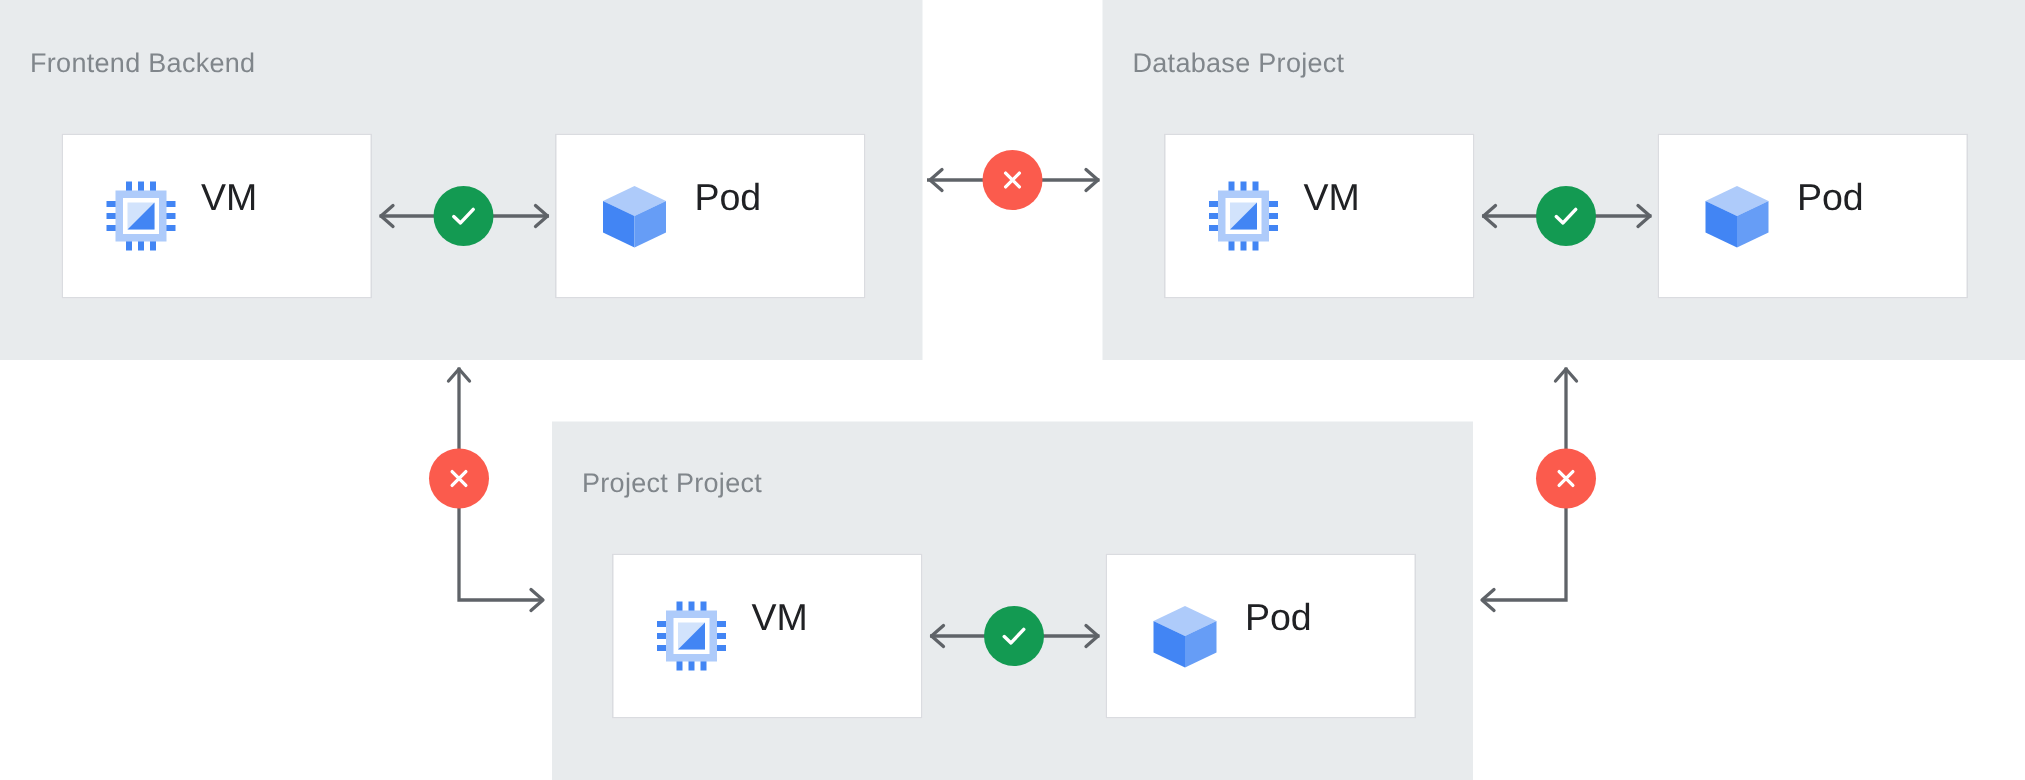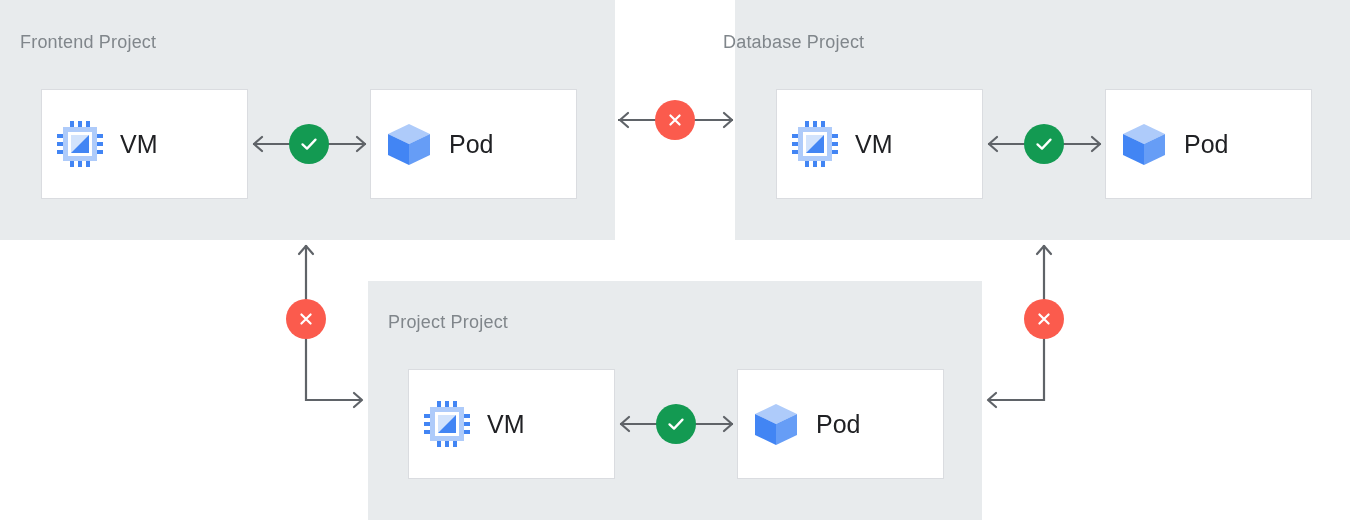--- a/index.html
+++ b/index.html
@@ -20,21 +20,21 @@
     position:absolute;
     font-size:18px;color:#80868b;letter-spacing:.2px;
     white-space:nowrap;line-height:1;
   }
 
   
   .card{
     position:absolute;background:#ffffff;border:1px solid #dadce0;
     box-sizing:border-box;display:flex;align-items:center;
   }
-  .card .card-body{display:flex;align-items:center;gap:16px;padding-left:14px;}
+  .card .card-body{display:flex;gap:16px;padding-left:28px;}
   .card-label{font-size:25px;color:#202124;line-height:1;white-space:nowrap;}
 
   #card-fe-vm {left:41px;  top:89px; width:207px;height:110px;}
   #card-fe-pod{left:370px; top:89px; width:207px;height:110px;}
   #card-db-vm {left:776px; top:89px; width:207px;height:110px;}
   #card-db-pod{left:1105px;top:89px; width:207px;height:110px;}
   #card-be-vm {left:408px; top:369px;width:207px;height:110px;}
   #card-be-pod{left:737px; top:369px;width:207px;height:110px;}
 
   
@@ -58,22 +58,22 @@
 </style>
 </head>
 <body>
 
 <div class="stage">
 
   <div class="panel" id="panel-frontend"></div>
   <div class="panel" id="panel-database"></div>
   <div class="panel" id="panel-backend"></div>
 
-  <div class="panel-title" style="left:20px;top:33px;">Frontend Project</div>
-  <div class="panel-title" style="left:723px;top:33px;">Database Project</div>
+  <div class="panel-title" style="left:20px;top:33px;">Frontend Backend</div>
+  <div class="panel-title" style="left:755px;top:33px;">Database Project</div>
   <div class="panel-title" style="left:388px;top:313px;">Project Project</div>
 
   <svg class="wires" viewBox="0 0 1350 520">
     <defs>
       <g id="ah-right">
           <path d="M0,0 l9,7 l-9,7" fill="none" stroke="#5f6368" stroke-width="2.2" stroke-linecap="round" stroke-linejoin="round"></path>
         </g>
     </defs>
 
     <g>

